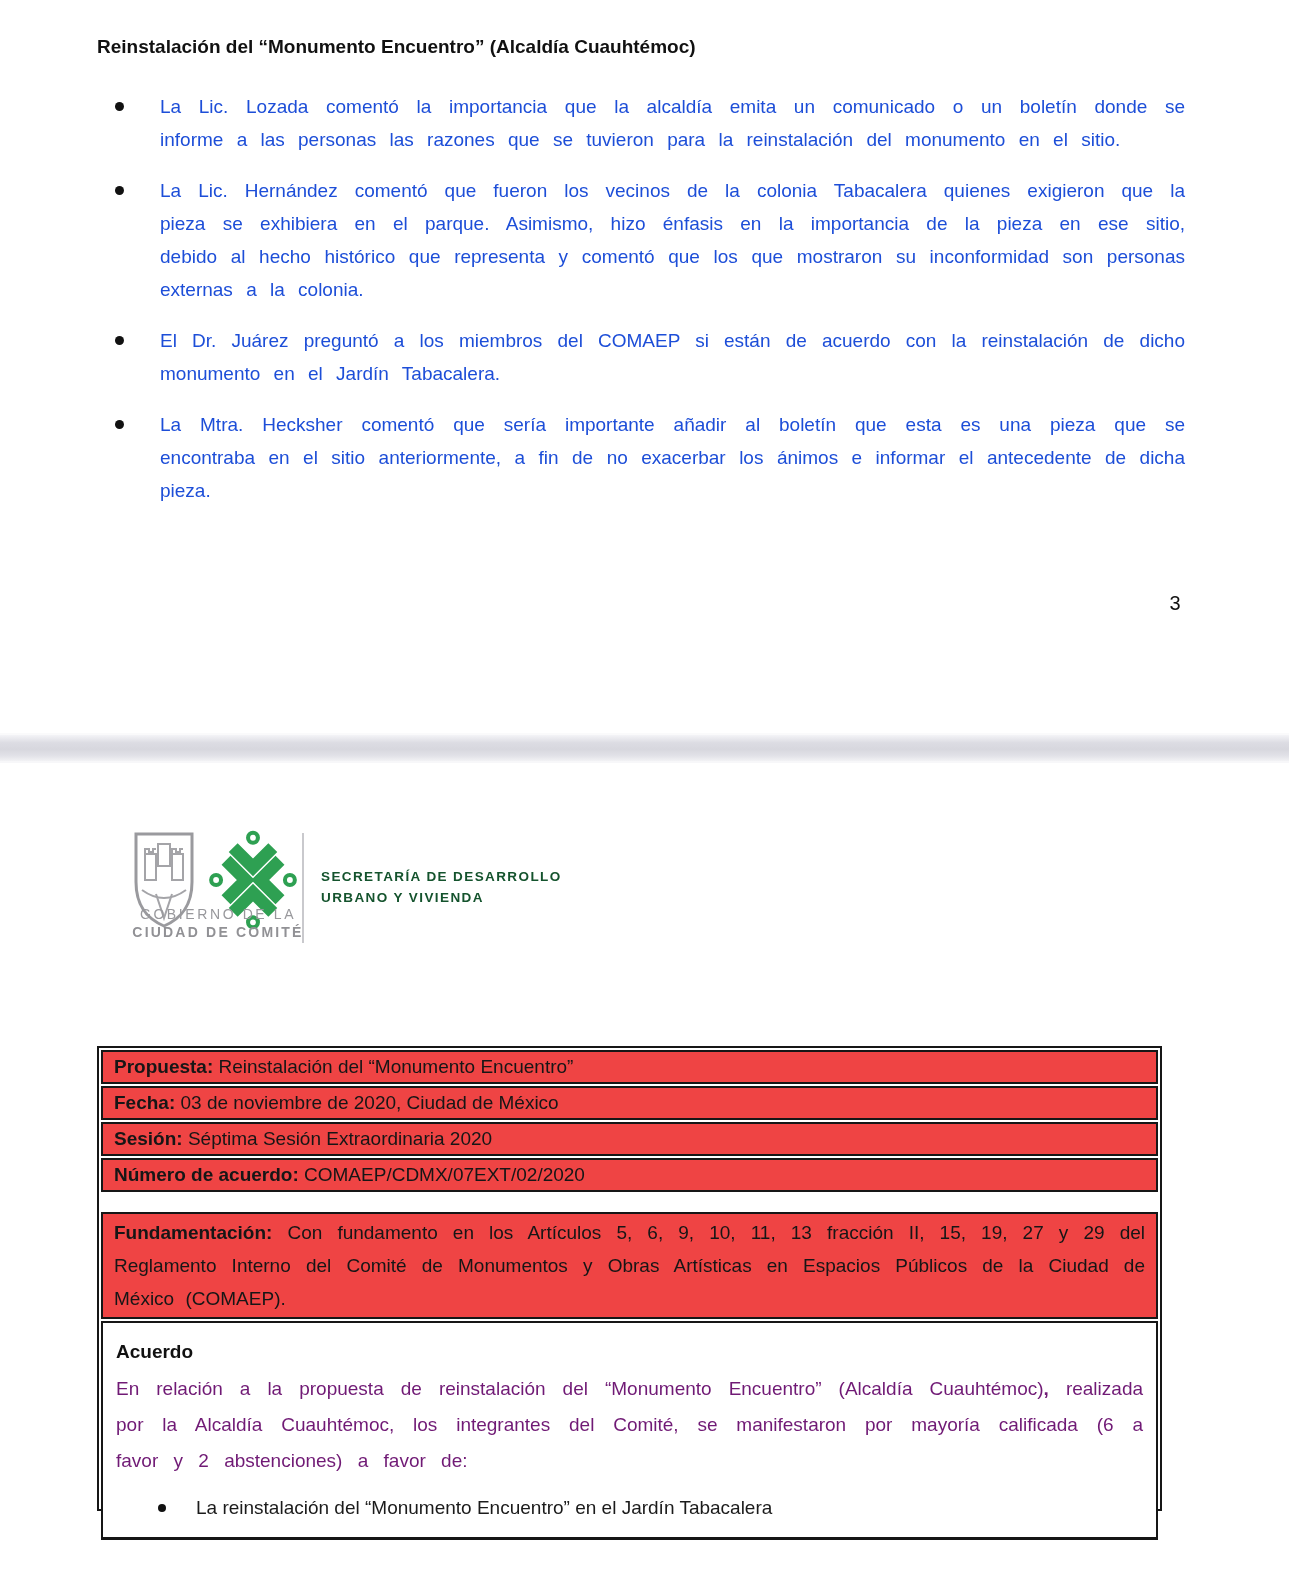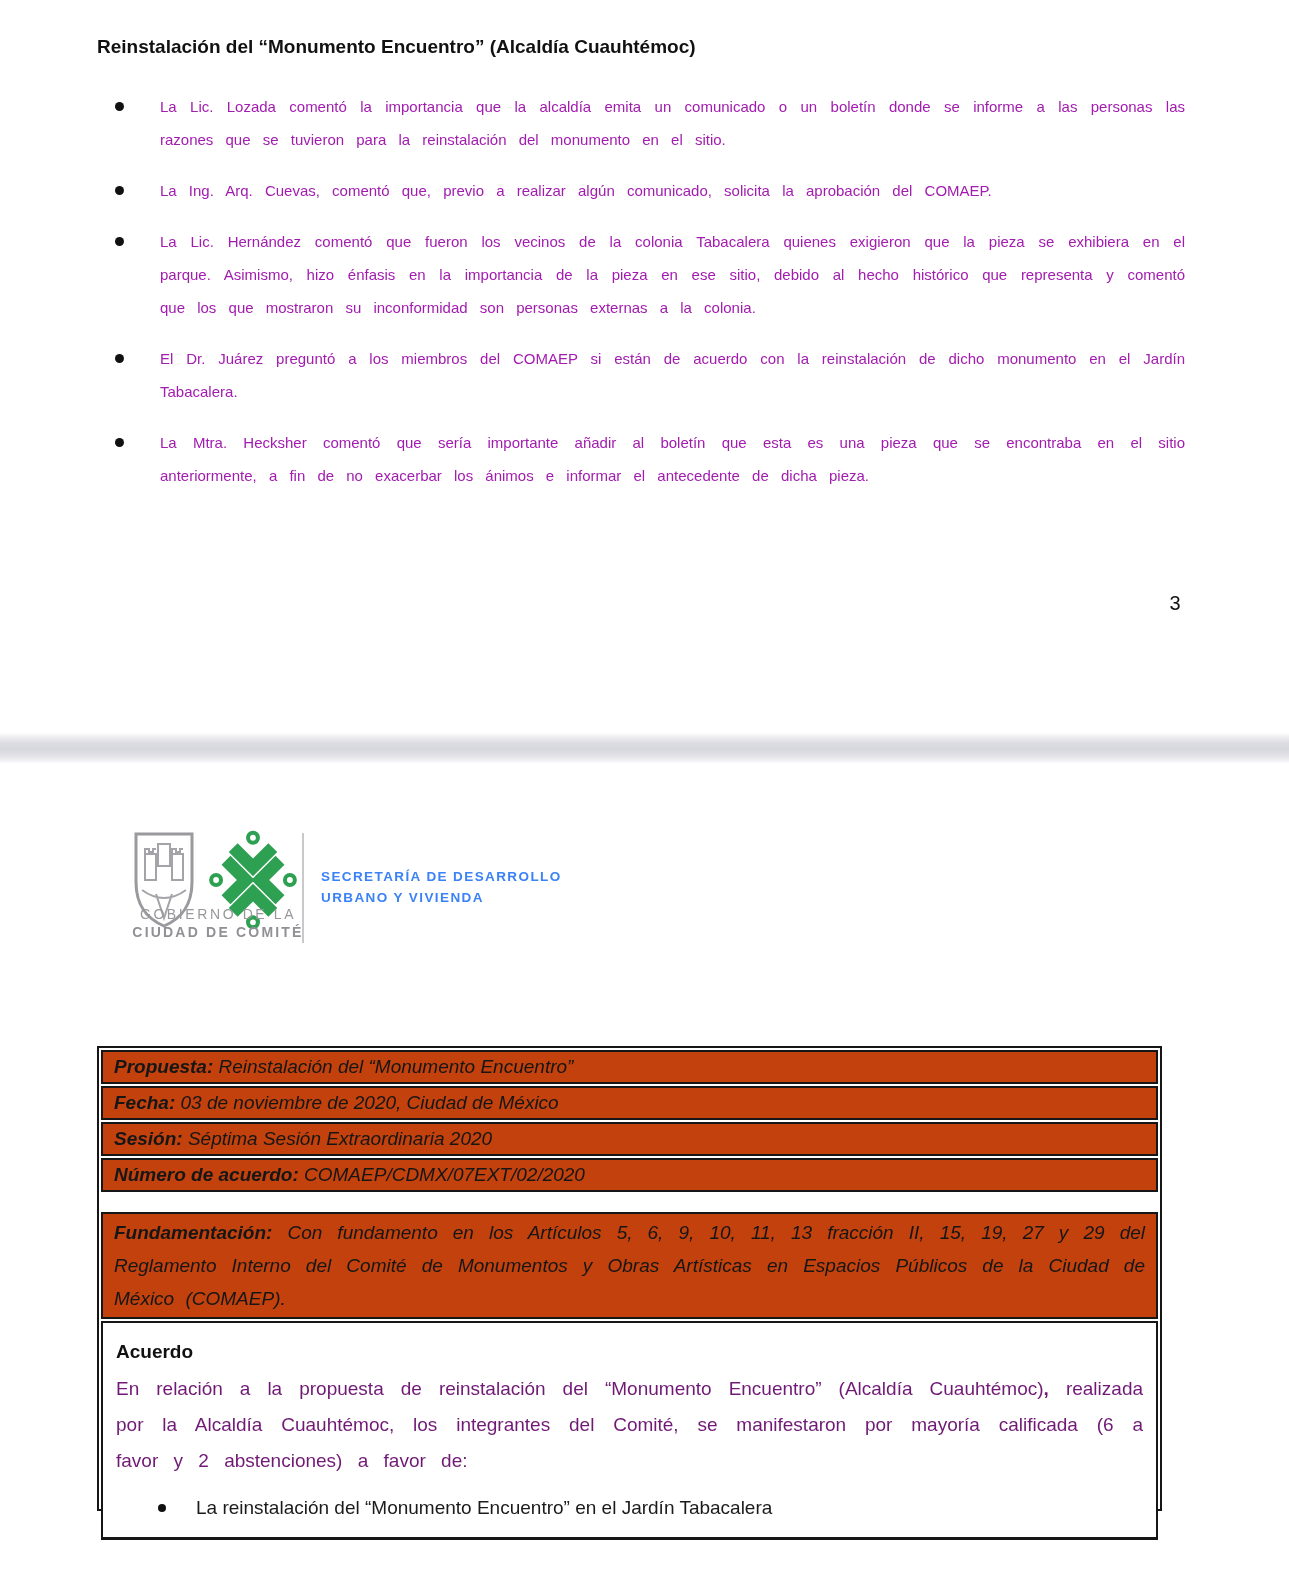--- a/index.html
+++ b/index.html
@@ -9,72 +9,68 @@
     overflow:hidden;
   }
   
   .page1{position:absolute;left:0;top:0;width:1289px;height:733px;background:#fff;overflow:hidden;}
   .p1-inner{padding:33px 104px 0 97px;}
   .doc-heading{font-size:19px;font-weight:bold;margin:0 0 30px 0;line-height:27px;color:#111;}
   .bullets{margin:0;}
   .bullet{position:relative;padding-left:63px;margin-top:18px;}
   .bullet:first-child{margin-top:0;}
   .bullet .dot{position:absolute;left:18px;top:12px;width:9px;height:9px;border-radius:50%;background:#111;}
-  .bullet p{margin:0;font-size:15px;line-height:33px;text-align:justify;word-spacing:8px;color:#a21caf;}
+  .bullet p{margin:0;font-size:19px;line-height:33px;text-align:justify;word-spacing:8px;color:#1d4ed8;}
   .pagenum{position:absolute;left:1160px;top:592px;width:30px;text-align:center;font-size:20px;color:#111;}
   
   .separator{
     position:absolute;left:0;top:733px;width:1289px;height:30px;
     background:linear-gradient(180deg,#f4f4f7 0%,#dcdce3 30%,#d7d7de 55%,#e2e2e8 80%,#f2f2f5 100%);
     border-top:2px solid #fafafb;border-bottom:2px solid #f7f7f9;box-sizing:border-box;
   }
   
   .page2{position:absolute;left:0;top:763px;width:1289px;height:821px;background:#fff;overflow:hidden;}
   .hdr-el{position:absolute;}
   .shield-svg{left:132px;top:67px;}
   .xlogo-svg{left:208px;top:60px;}
   .gob-text{left:118px;top:143px;width:200px;text-align:center;color:#98989c;}
   .gob-l1{font-size:14px;letter-spacing:2.6px;font-weight:500;line-height:17px;}
   .gob-l2{font-size:14px;letter-spacing:2.2px;font-weight:bold;line-height:18px;color:#919195;}
   .vdivider{left:302px;top:70px;width:2px;height:110px;background:#c9c9cd;}
-  .seduvi{left:321px;top:103px;color:#3b82f6;font-weight:bold;}
+  .seduvi{left:321px;top:103px;color:#14532d;font-weight:bold;}
   .seduvi div{font-size:13.5px;letter-spacing:1.4px;line-height:21px;}
   .comaep{left:886px;top:70px;width:298px;text-align:center;}
   .comaep-word{font-size:45px;letter-spacing:15px;color:#5c5c60;font-weight:400;line-height:52px;white-space:nowrap;text-indent:8px;}
   .comaep-rule{height:3px;background:#5f5f63;margin:12px 0 9px 0;}
   .comaep-s1{font-size:9.5px;letter-spacing:1.1px;color:#a9a9ad;font-weight:600;line-height:13px;white-space:nowrap;}
   .comaep-s2{font-size:10px;letter-spacing:1.05px;color:#717175;font-weight:bold;line-height:13px;white-space:nowrap;}
   
   .acta-table{position:absolute;left:97px;top:283px;width:1065px;height:465px;
     border:2px solid #161616;box-sizing:border-box;padding:2px;background:#fff;}
   .trow{border:2px solid #161616;margin:0 0 2px 0;padding:0 11px;height:30px;line-height:30px;
-    font-size:19px;white-space:nowrap;overflow:hidden;background:#c2410c;font-style:italic;}
+    font-size:19px;white-space:nowrap;overflow:hidden;background:#ef4444;}
   .trow b{font-weight:bold;}
   .trow-fund{height:auto;padding:2px 11px;line-height:33px;white-space:normal;text-align:justify;word-spacing:6px;margin-top:20px;}
   .acuerdo-box{border:2px solid #161616;border-bottom-width:3px;margin:0;height:200px;
     padding:14px 13px 0 13px;box-sizing:content-box;background:#fff;overflow:hidden;}
   .acuerdo-box h2{margin:0;font-size:19px;font-weight:bold;line-height:30px;color:#111;}
   .acuerdo-par{margin:4px 0 0 0;font-size:19px;line-height:36px;text-align:justify;word-spacing:10px;color:#701a75;}
   .acuerdo-bullet{position:relative;margin-top:14px;padding-left:80px;font-size:19px;line-height:30px;color:#1b1b1b;}
   .acuerdo-bullet .dot{position:absolute;left:42px;top:11px;width:8px;height:8px;border-radius:50%;background:#111;}
 </style>
 </head>
 <body>
 
 <div class="page1">
   <div class="p1-inner">
     <h1 class="doc-heading">Reinstalación del “Monumento Encuentro” (Alcaldía Cuauhtémoc)</h1>
     <div class="bullets">
       <div class="bullet">
         <span class="dot"></span>
         <p>La Lic. Lozada comentó la importancia que la alcaldía emita un comunicado o un boletín donde se informe a las personas las razones que se tuvieron para la reinstalación del monumento en el sitio.</p>
-      </div>
-      <div class="bullet">
-        <span class="dot"></span>
-        <p>La Ing. Arq. Cuevas, comentó que, previo a realizar algún comunicado, solicita la aprobación del COMAEP.</p>
       </div>
       <div class="bullet">
         <span class="dot"></span>
         <p>La Lic. Hernández comentó que fueron los vecinos de la colonia Tabacalera quienes exigieron que la pieza se exhibiera en el parque. Asimismo, hizo énfasis en la importancia de la pieza en ese sitio, debido al hecho histórico que representa y comentó que los que mostraron su inconformidad son personas externas a la colonia.</p>
       </div>
       <div class="bullet">
         <span class="dot"></span>
         <p>El Dr. Juárez preguntó a los miembros del COMAEP si están de acuerdo con la reinstalación de dicho monumento en el Jardín Tabacalera.</p>
       </div>
       <div class="bullet">

